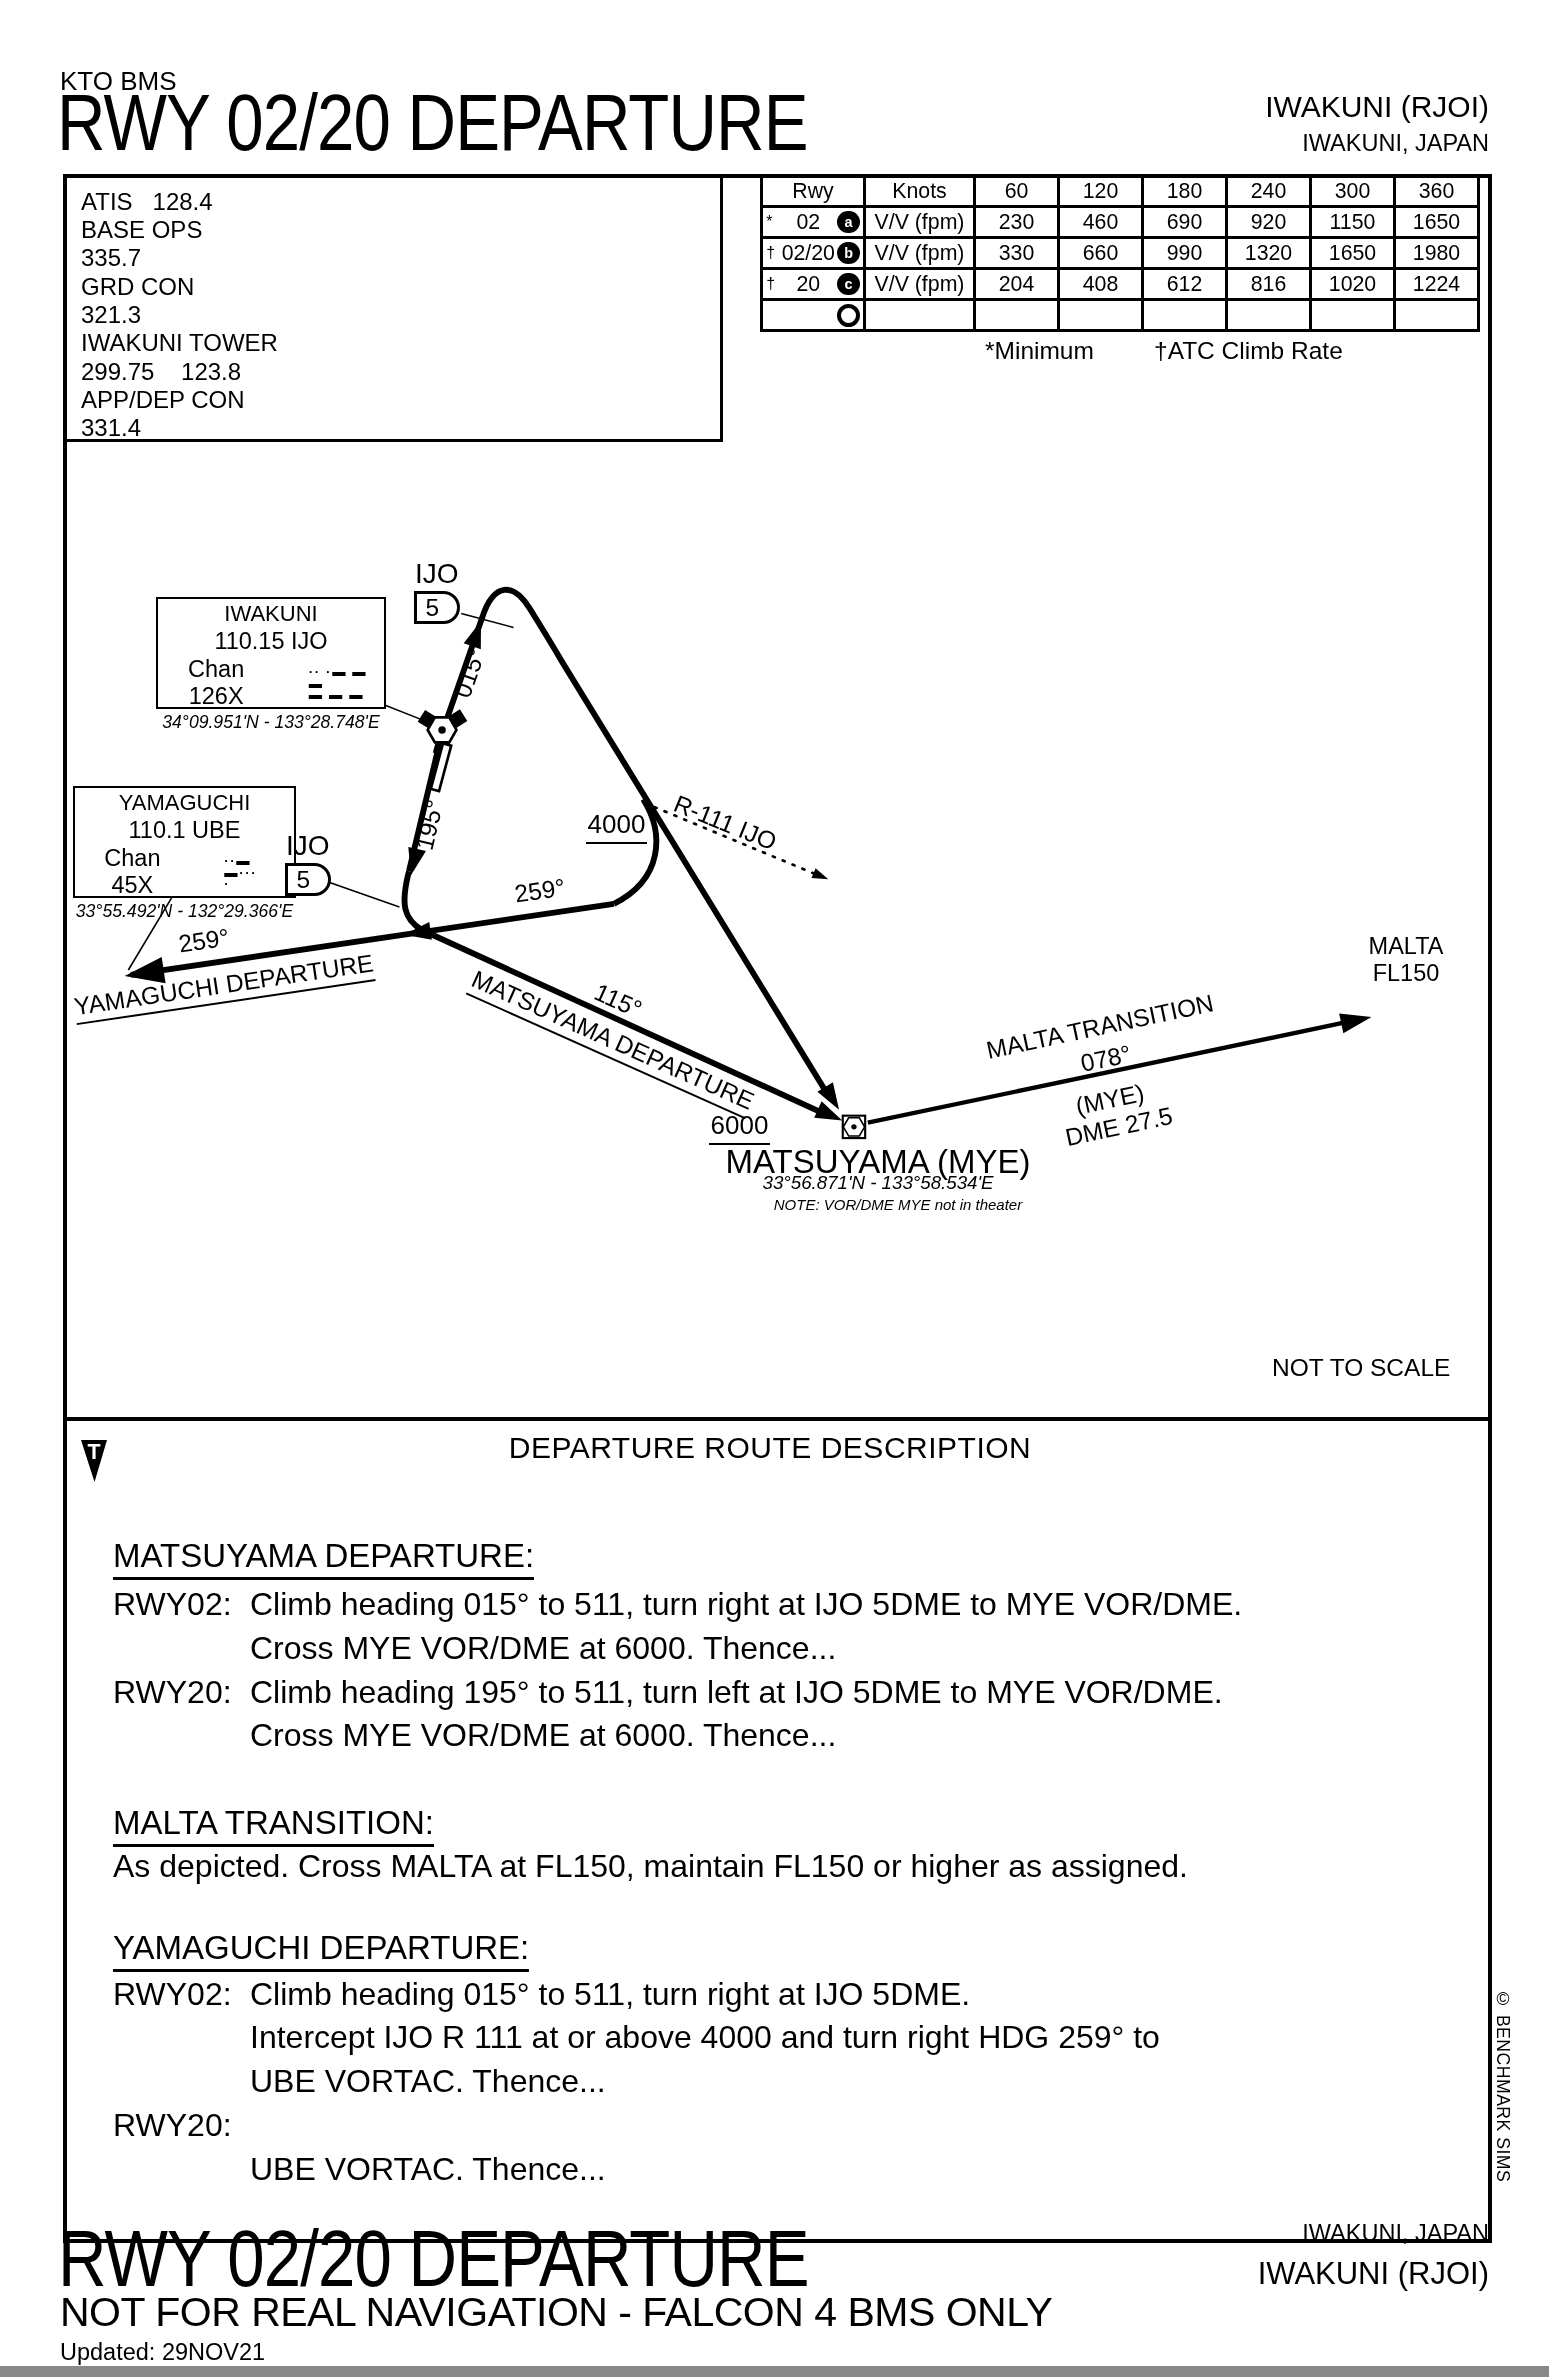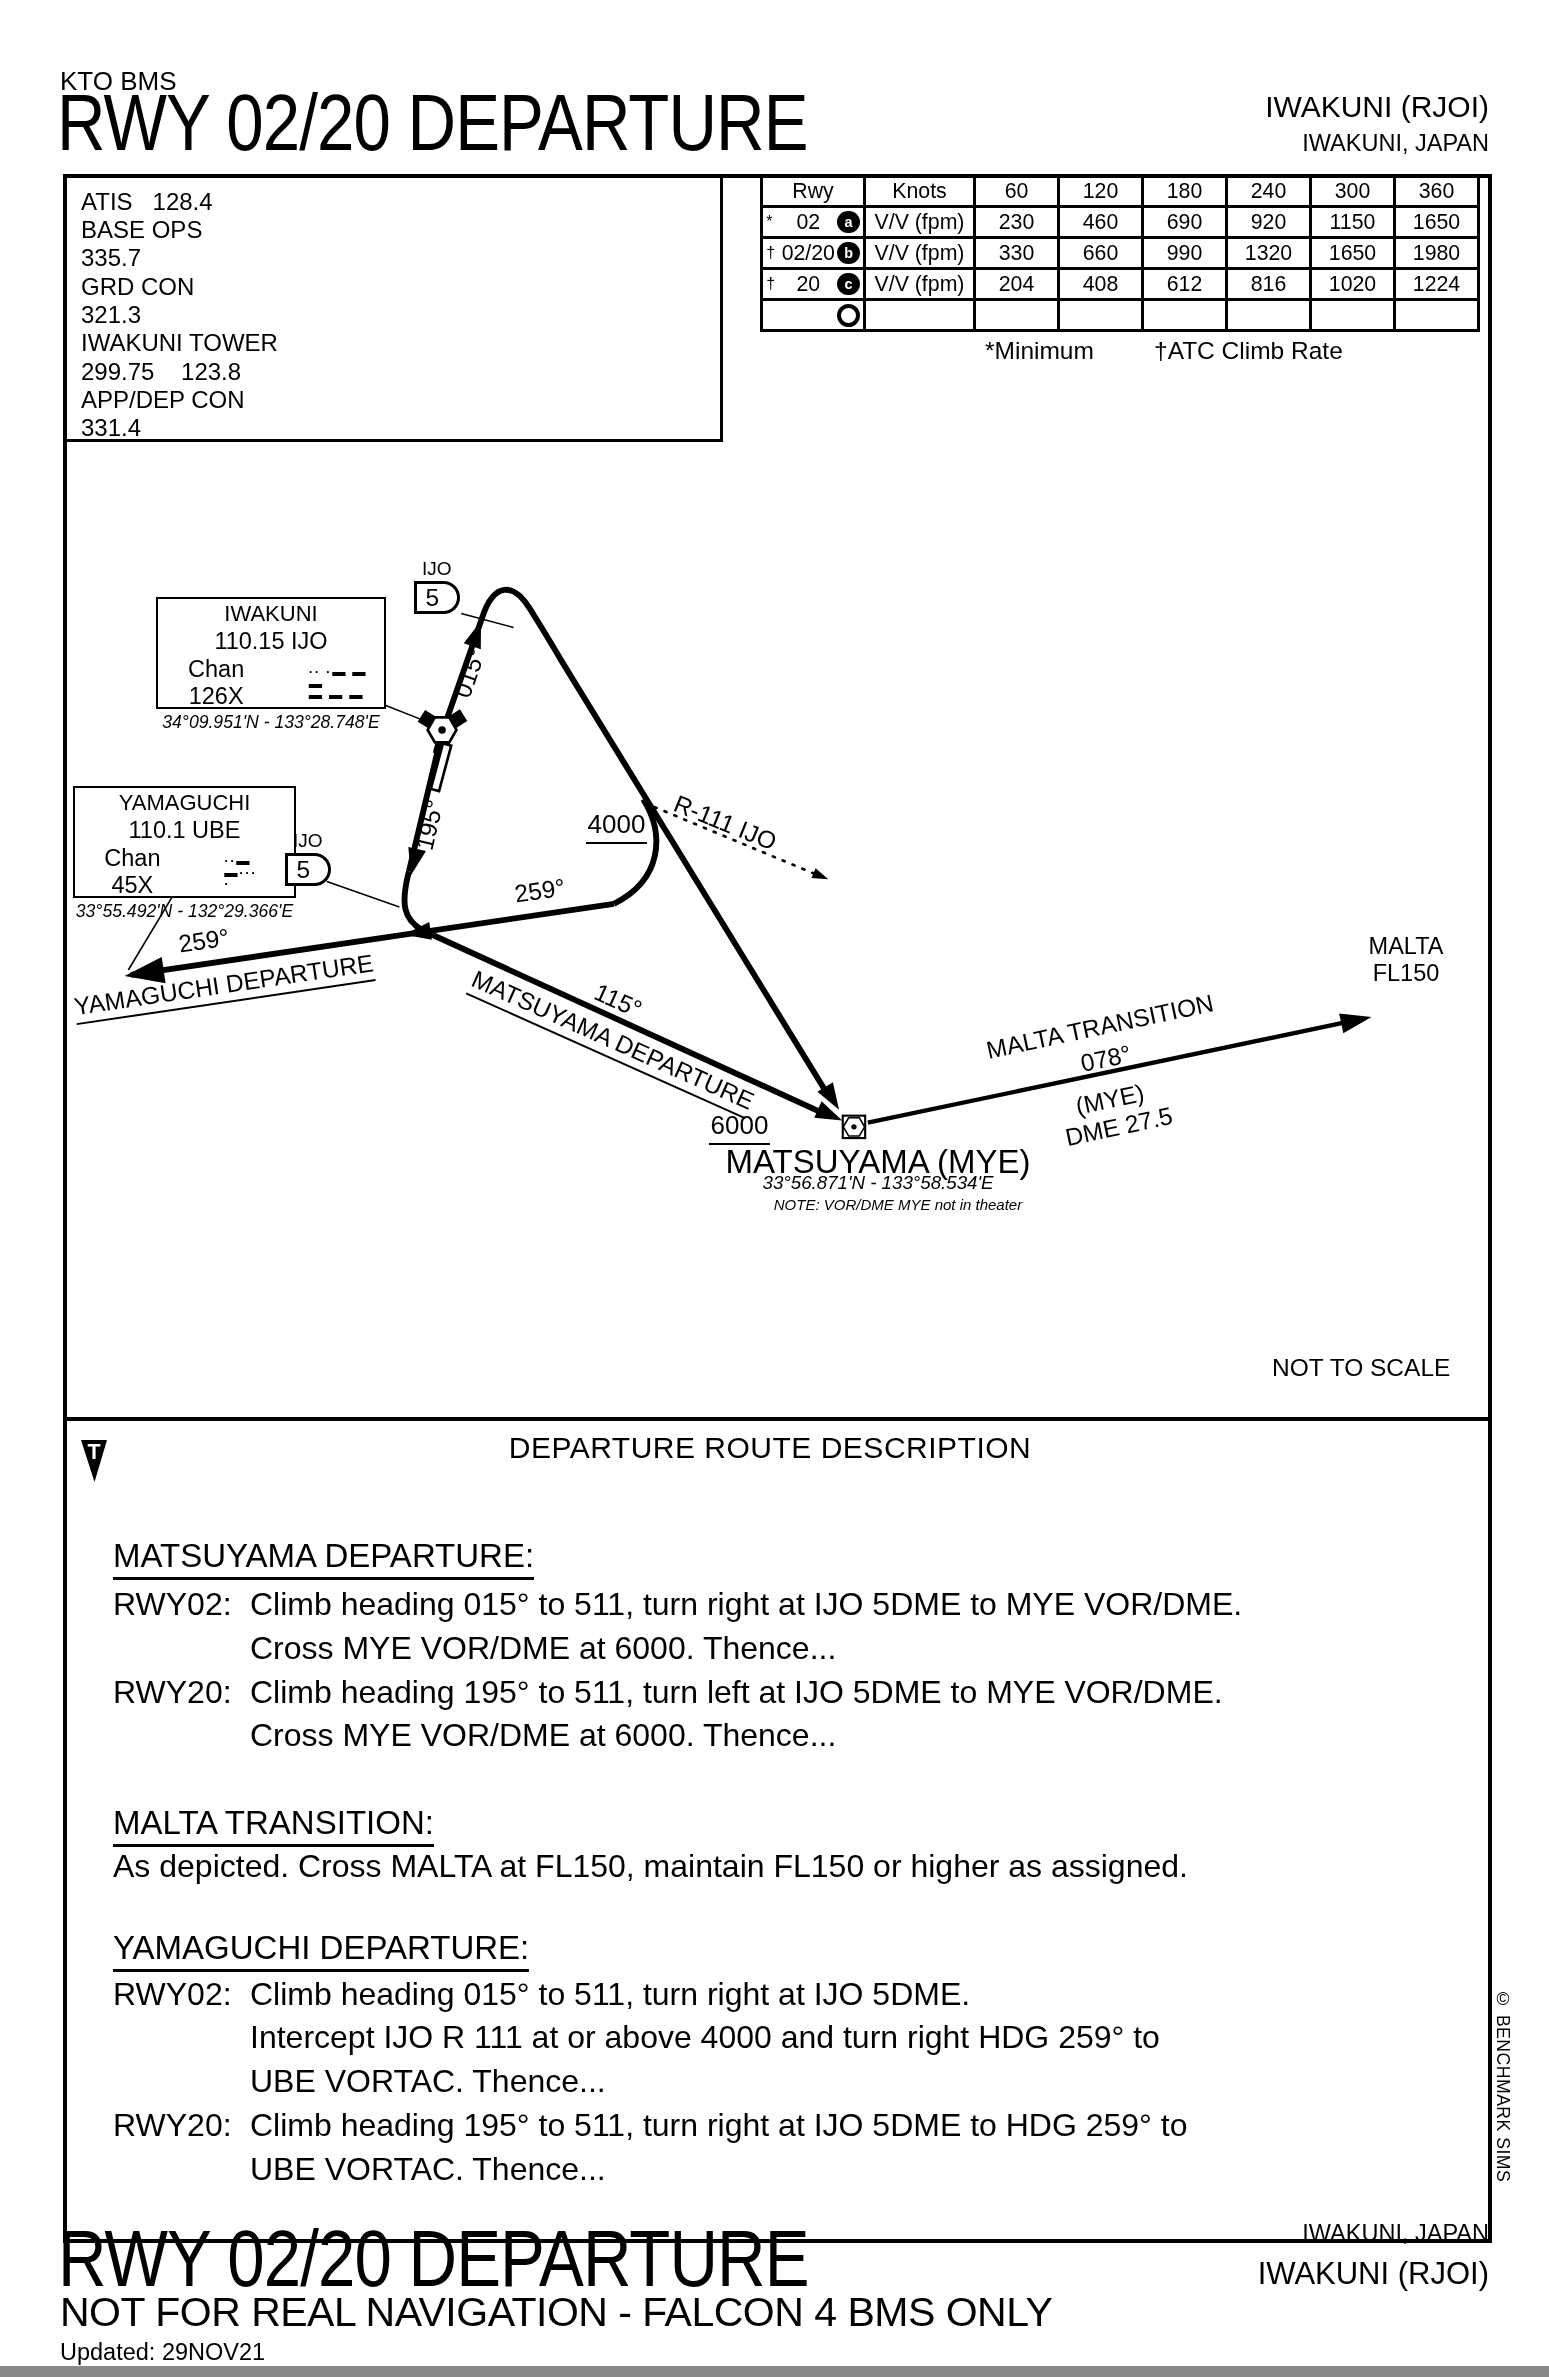--- a/index.html
+++ b/index.html
@@ -35,21 +35,21 @@
   
   .navbox{position:absolute;border:2.7px solid #000;background:#fff;text-align:center;}
   .navbox .nm{font-size:22px;margin-top:2.1px;}
   .navbox .fq{font-size:23.5px;margin-top:1.1px;}
   .chrow{display:flex;justify-content:space-between;align-items:center;padding:0 7.5px;margin-top:1.1px;gap:42px;}
   .chname{font-size:23.5px;}
   .morse{font-size:13.3px;font-weight:bold;letter-spacing:1.6px;line-height:.85;text-align:left;}
   .navbox .co{font-style:italic;font-size:17.6px;white-space:nowrap;margin-top:2.1px;}
   
   .flag{position:absolute;text-align:center;}
-  .flag .fl-lab{font-size:19px;margin-bottom:1.1px;}
+  .flag .fl-lab{font-size:28px;margin-bottom:1.1px;}
   .dflag{border:3.7px solid #000;border-radius:0 19px 19px 0;width:31px;height:27px;
          display:flex;align-items:center;padding-left:8.5px;font-size:24.5px;background:#fff;}
   
   .rlab{position:absolute;transform:translate(-50%,-50%) rotate(var(--r,0deg));
         white-space:nowrap;font-size:24.5px;}
   .rlab.u{border-bottom:2.1px solid #000;padding-bottom:1.6px;}
   .alt{position:absolute;font-size:26px;border-bottom:2.7px solid #000;padding:0 1.6px 2.1px 1.6px;}
   
   .tsym{position:absolute;left:81px;top:1440px;width:26px;height:42px;background:#000;
         clip-path:polygon(0 0,100% 0,52% 100%);color:#fff;text-align:center;
@@ -298,21 +298,20 @@
 
   <div class="dh" style="left:113px;top:1804px;"><span>MALTA TRANSITION:</span></div>
   <div class="dl" style="left:113px;top:1848px;">As depicted. Cross MALTA at FL150, maintain FL150 or higher as assigned.</div>
 
   <div class="dh" style="left:113px;top:1929px;"><span>YAMAGUCHI DEPARTURE:</span></div>
   <div class="dl" style="left:113px;top:1976px;">RWY02:</div>
   <div class="dl" style="left:250px;top:1976px;">Climb heading 015° to 511, turn right at IJO 5DME.</div>
   <div class="dl" style="left:250px;top:2019px;">Intercept IJO R 111 at or above 4000 and turn right HDG 259° to</div>
   <div class="dl" style="left:250px;top:2063px;">UBE VORTAC. Thence...</div>
   <div class="dl" style="left:113px;top:2107px;">RWY20:</div>
-  <div class="dl" style="left:250px;top:2107px;">Climb heading 195° to 511, turn right at IJO 5DME to HDG 259° to</div>
   <div class="dl" style="left:250px;top:2151px;">UBE VORTAC. Thence...</div>
 
   <div class="cpy">© BENCHMARK SIMS</div>
 
   <div class="abs cond" style="left:58px;top:2219px;font-size:80px;">RWY 02/20 DEPARTURE</div>
   <div class="abs nw" style="left:60px;top:2289px;font-size:41px;letter-spacing:-0.5px;">NOT FOR REAL NAVIGATION - FALCON 4 BMS ONLY</div>
   <div class="abs" style="left:60px;top:2339px;font-size:23.5px;">Updated: 29NOV21</div>
   <div class="abs nw" style="right:61px;top:2220px;font-size:23.5px;text-align:right;">IWAKUNI, JAPAN</div>
   <div class="abs nw" style="right:61px;top:2256px;font-size:31px;text-align:right;">IWAKUNI (RJOI)</div>
 

